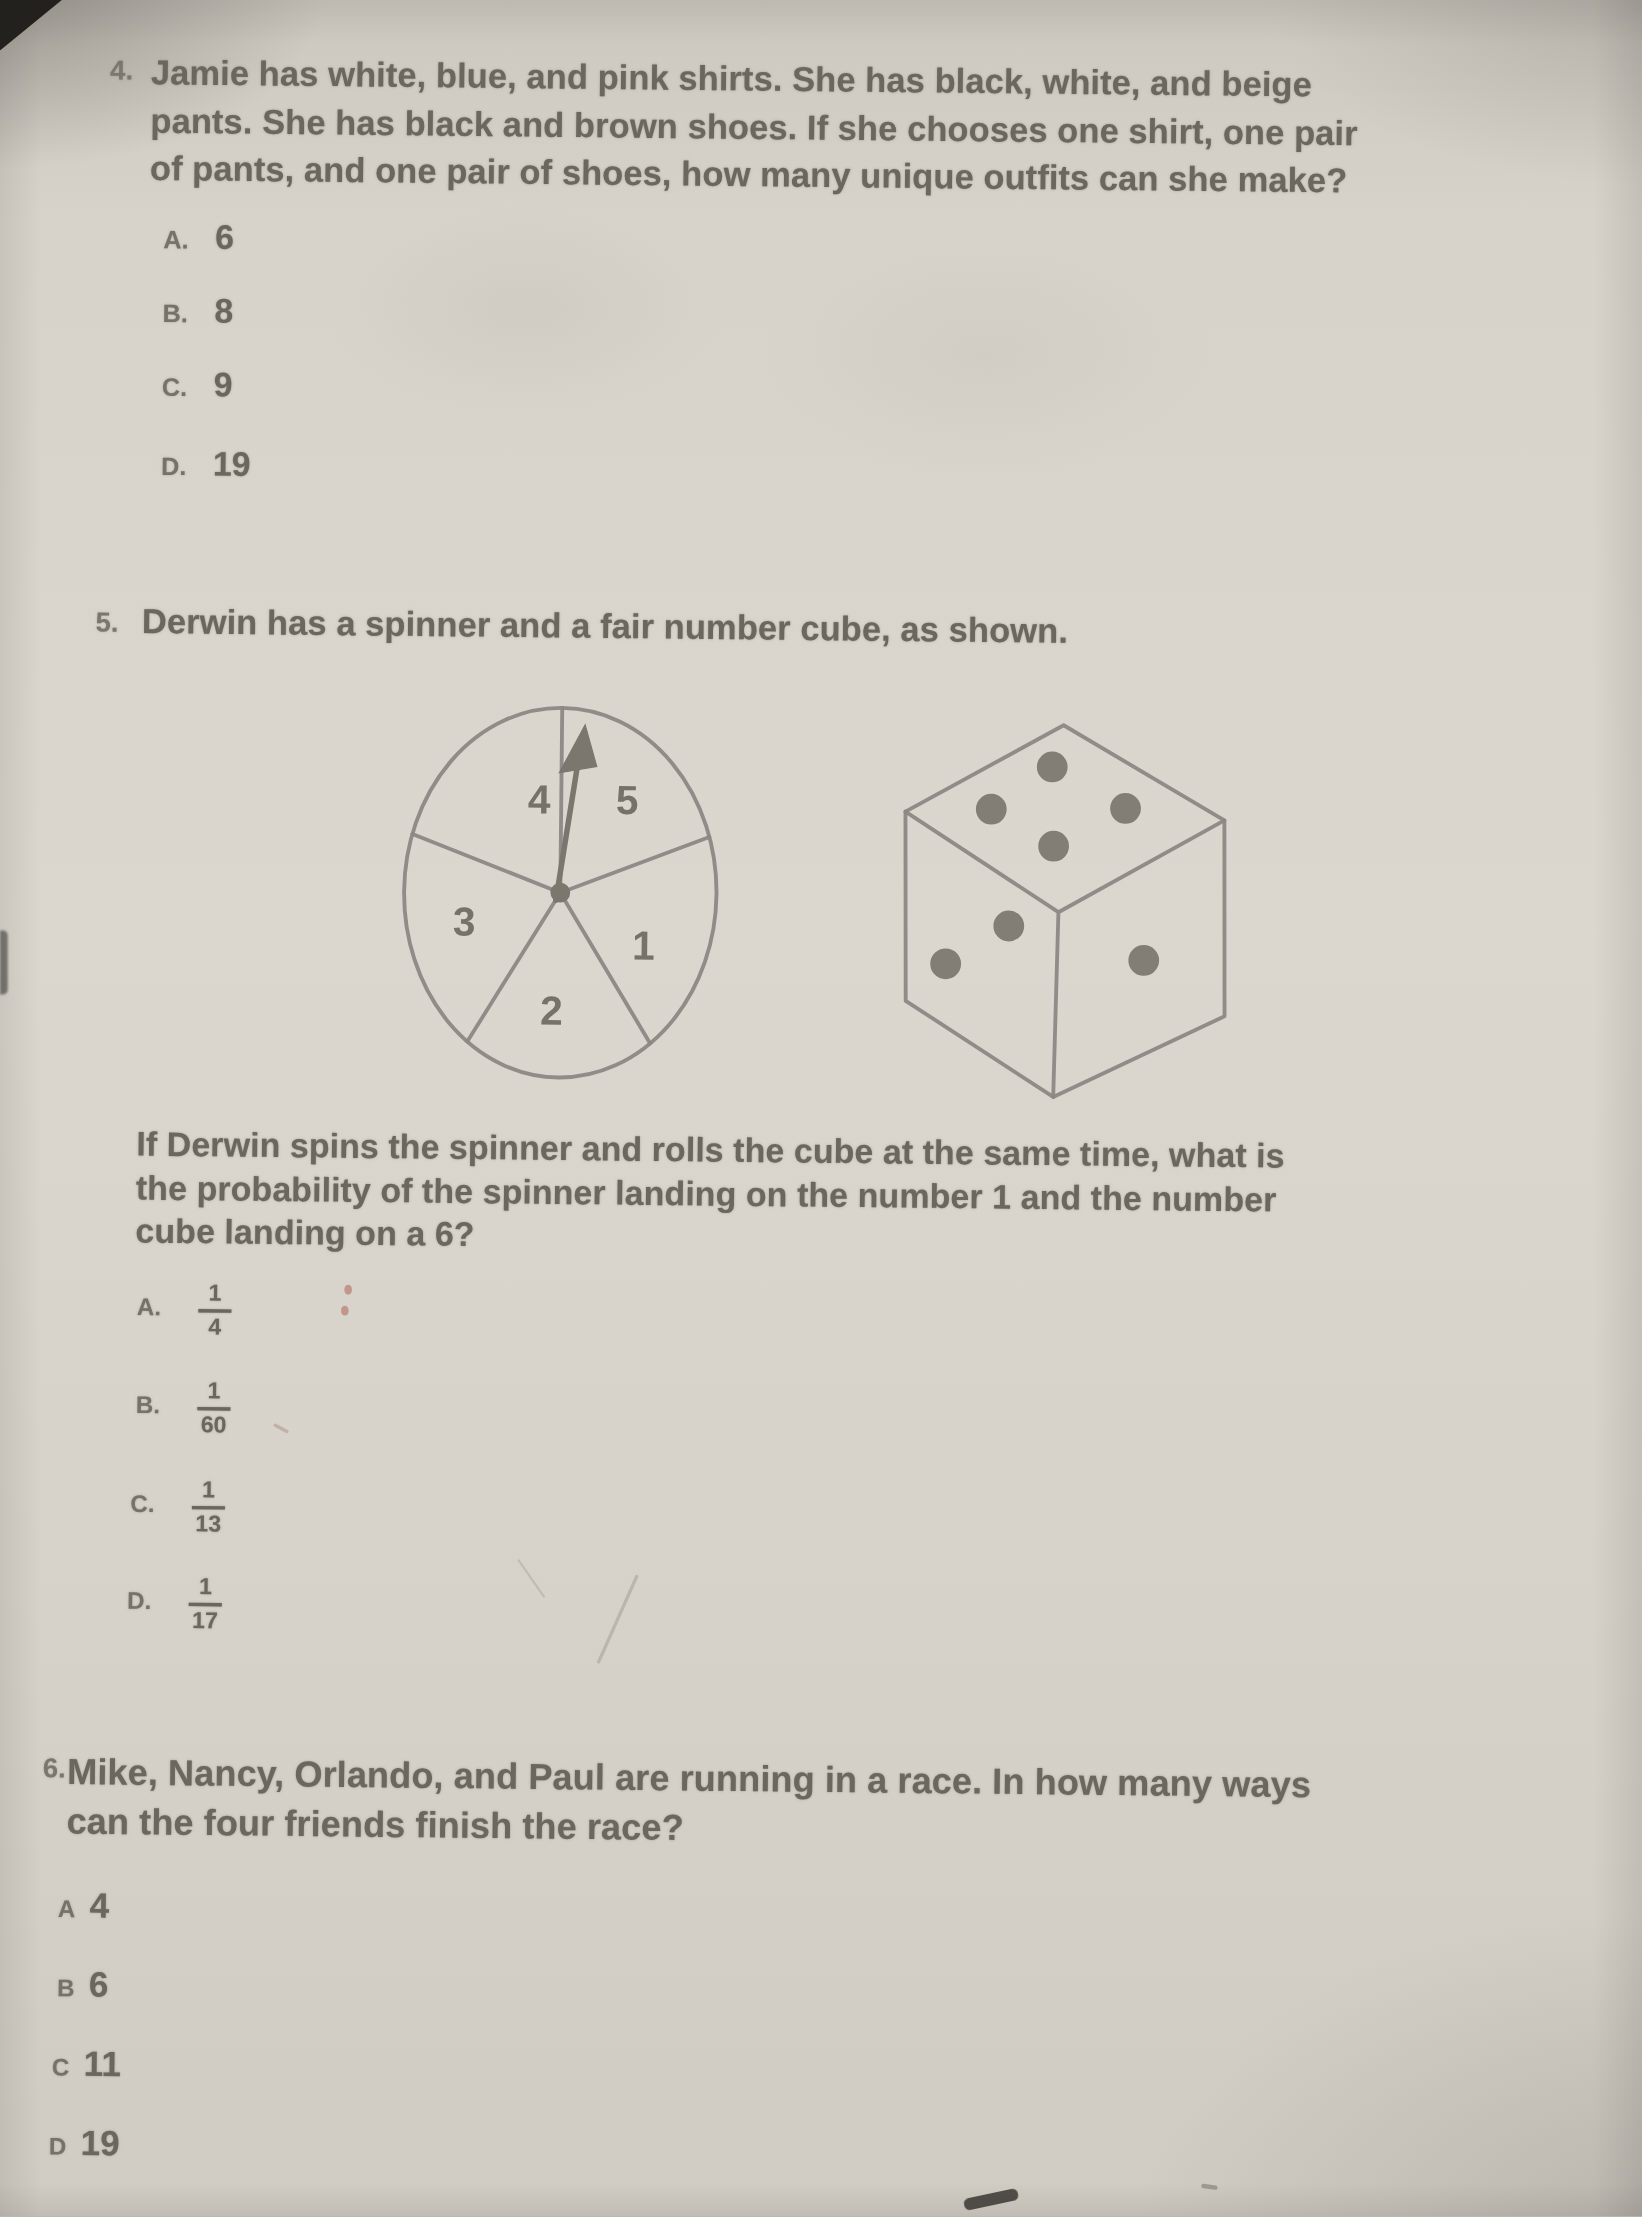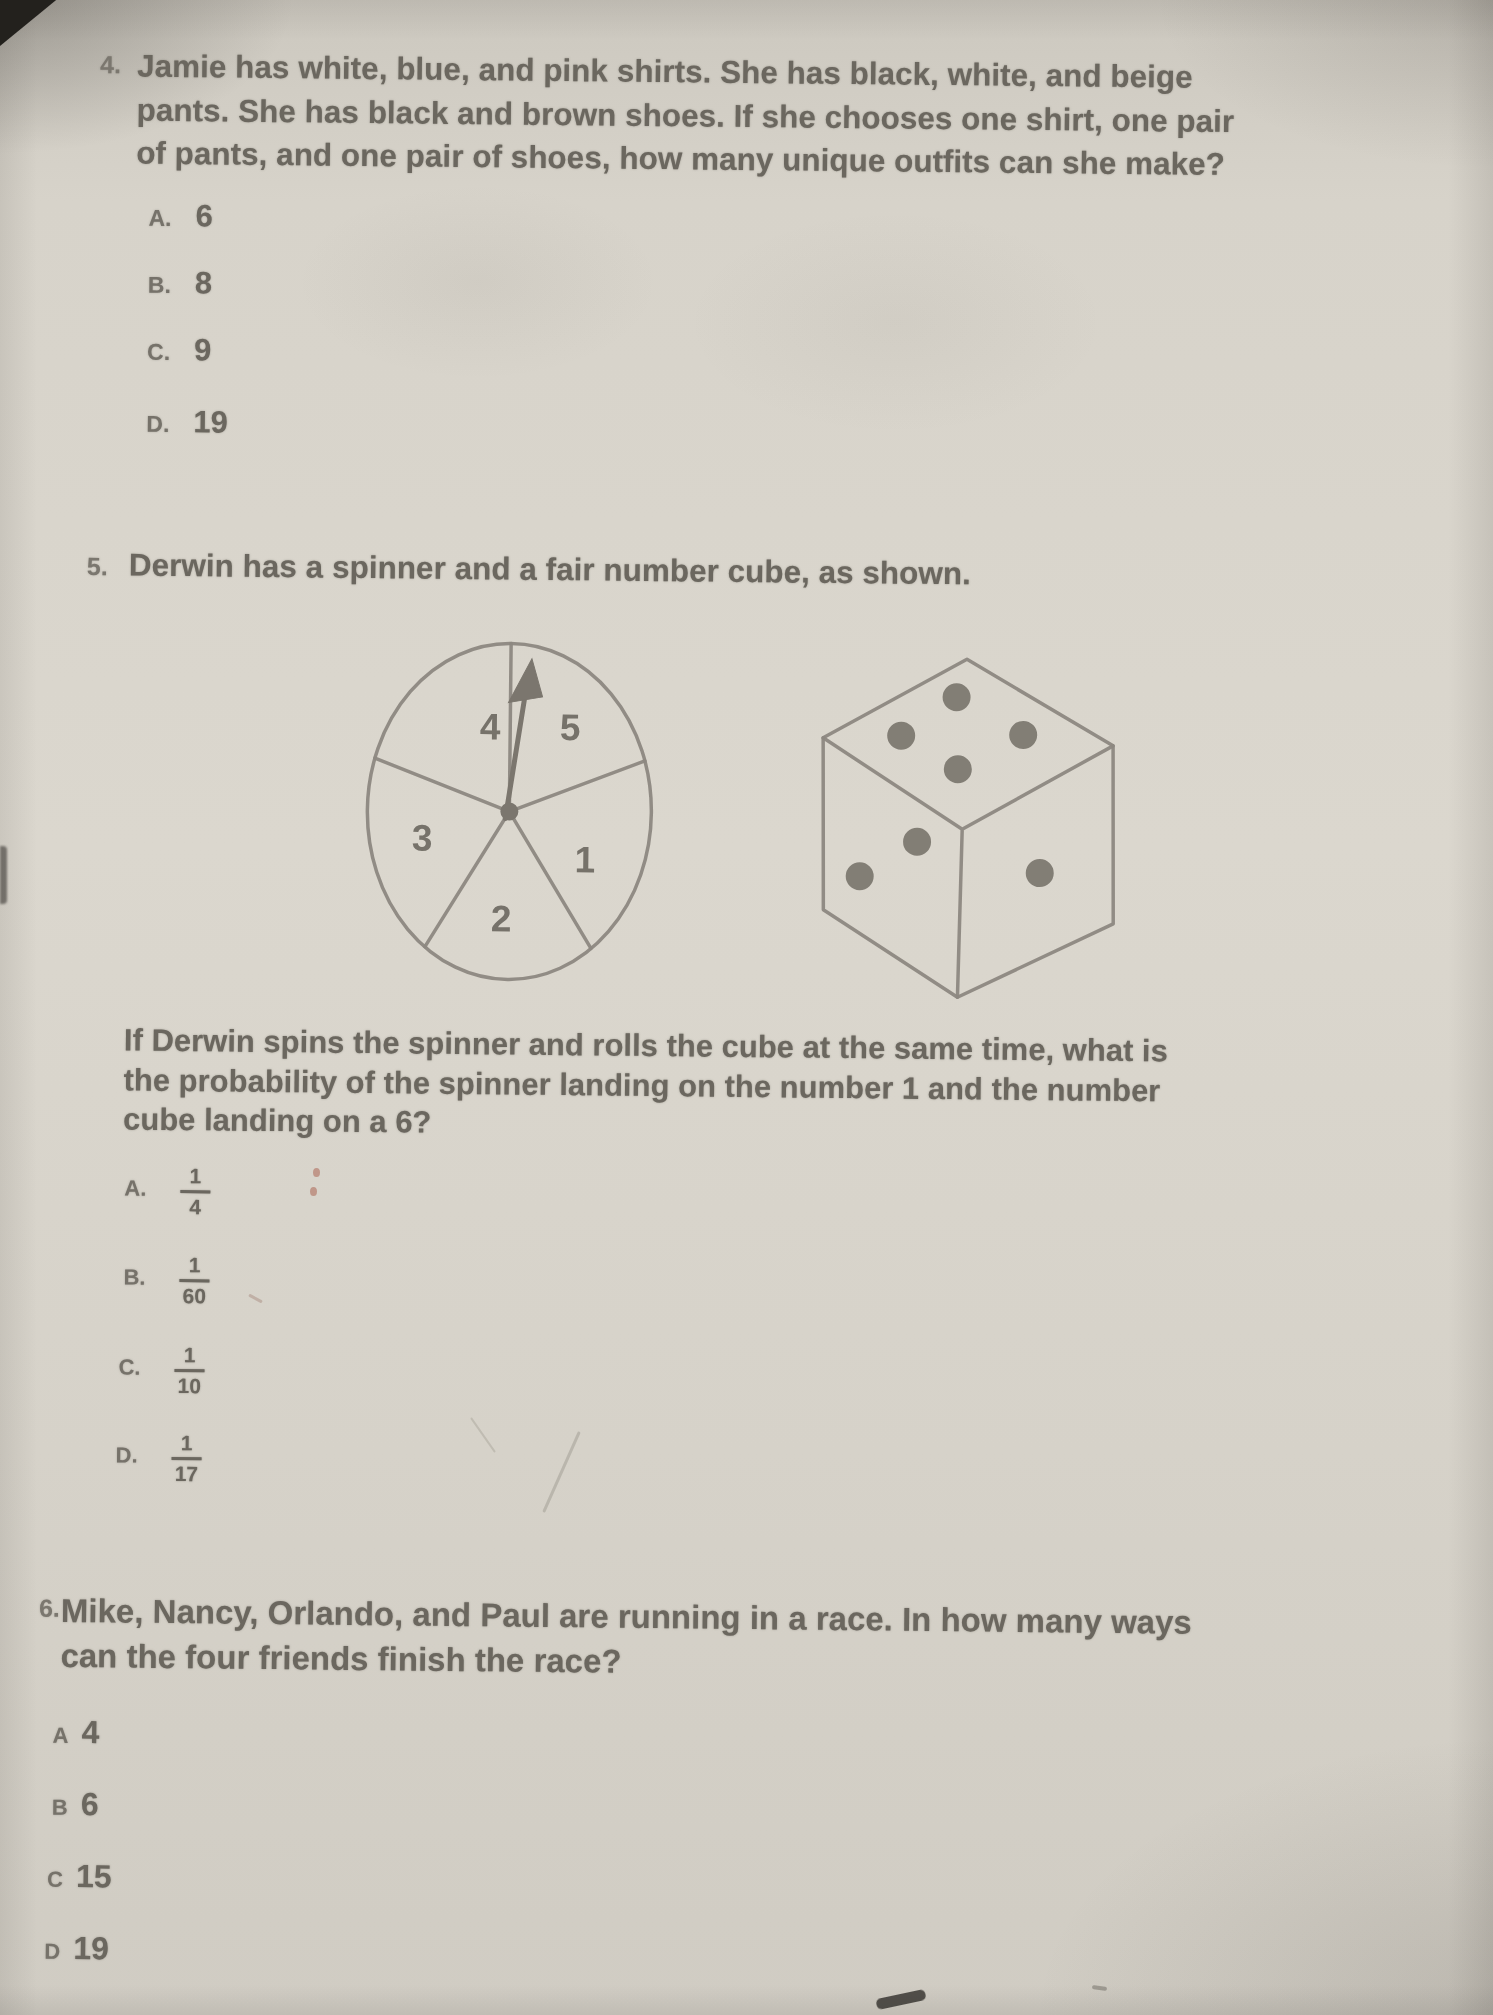--- a/index.html
+++ b/index.html
@@ -163,21 +163,21 @@
           <span class="num">1</span>
           <span class="bar"></span>
           <span class="den">60</span>
         </span>
       </div>
       <div class="fopt" style="left:132px; top:1342px;">
         <span class="letter">C.</span>
         <span class="frac ink">
           <span class="num">1</span>
           <span class="bar"></span>
-          <span class="den">10</span>
+          <span class="den">13</span>
         </span>
       </div>
       <div class="fopt" style="left:130px; top:1430px;">
         <span class="letter">D.</span>
         <span class="frac ink">
           <span class="num">1</span>
           <span class="bar"></span>
           <span class="den">17</span>
         </span>
       </div>
@@ -193,21 +193,21 @@
       <div class="opt" style="left:70px; top:1714px;">
         <span class="letter">A</span>
         <span class="value ink">4</span>
       </div>
       <div class="opt" style="left:70px; top:1786px;">
         <span class="letter">B</span>
         <span class="value ink">6</span>
       </div>
       <div class="opt" style="left:66px; top:1858px;">
         <span class="letter">C</span>
-        <span class="value ink">15</span>
+        <span class="value ink">11</span>
       </div>
       <div class="opt" style="left:64px; top:1930px;">
         <span class="letter">D</span>
         <span class="value ink">19</span>
       </div>
     </div>
 
   </div>
 
   <div class="corner-tl"></div>

